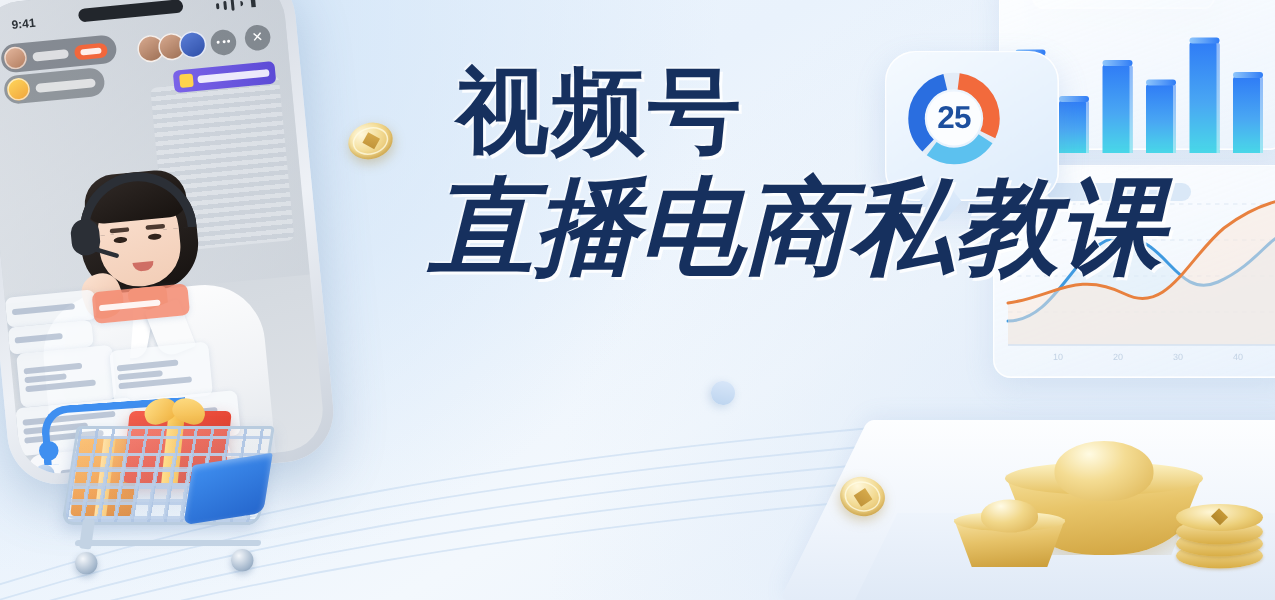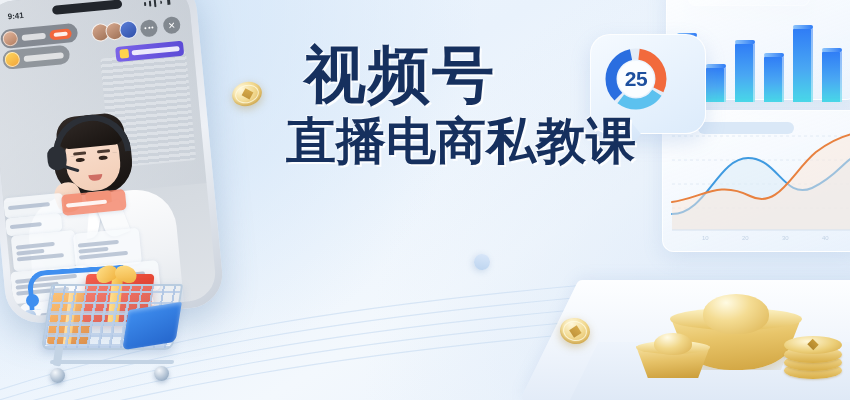--- a/index.html
+++ b/index.html
@@ -258,21 +258,21 @@
 
   
   #headline{position:absolute;left:286px;top:44px;width:470px;}
   .hl{
     font-family:"Liberation Sans","DejaVu Sans",sans-serif;
     font-weight:bold;color:#16305e;line-height:1;letter-spacing:2px;
     text-shadow:2px 2px 0 rgba(255,255,255,.85), -1px -1px 0 rgba(255,255,255,.55);
     white-space:nowrap;
   }
   #hl1{font-size:62px;padding-left:18px;}
-  #hl2{font-size:50px;margin-top:10px;letter-spacing:0px;}
+  #hl2{font-size:70px;margin-top:10px;letter-spacing:0px;font-style:italic;}
   #subtitle{
     position:absolute;left:142px;top:250px;width:600px;text-align:center;
     font-size:25px;color:#1d3256;letter-spacing:1px;white-space:nowrap;
     text-shadow:1px 1px 0 rgba(255,255,255,.8);
     font-family:"Liberation Sans","DejaVu Sans",sans-serif;
   }
 </style>
 </head>
 <body>
 

